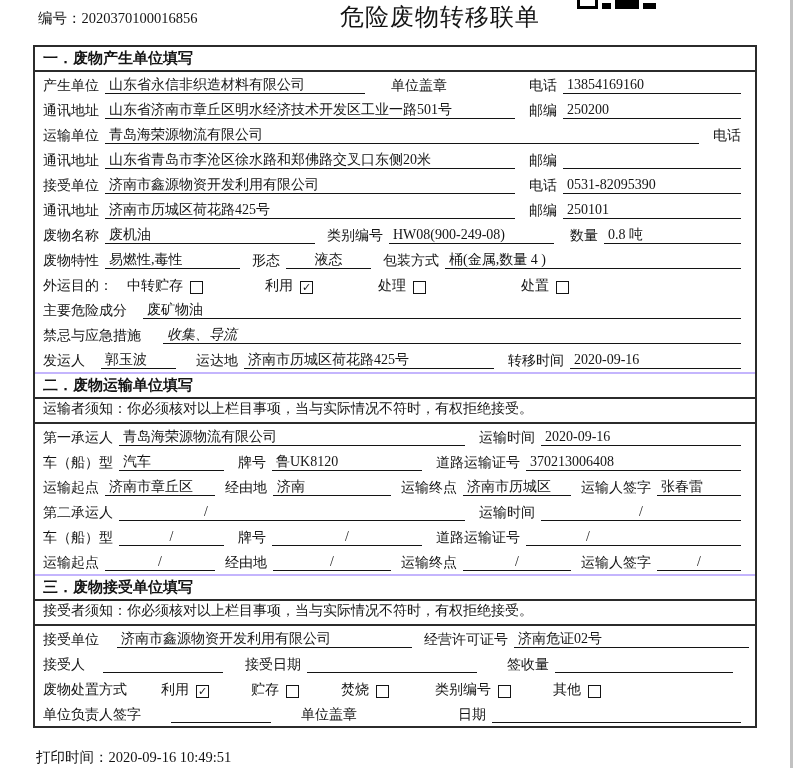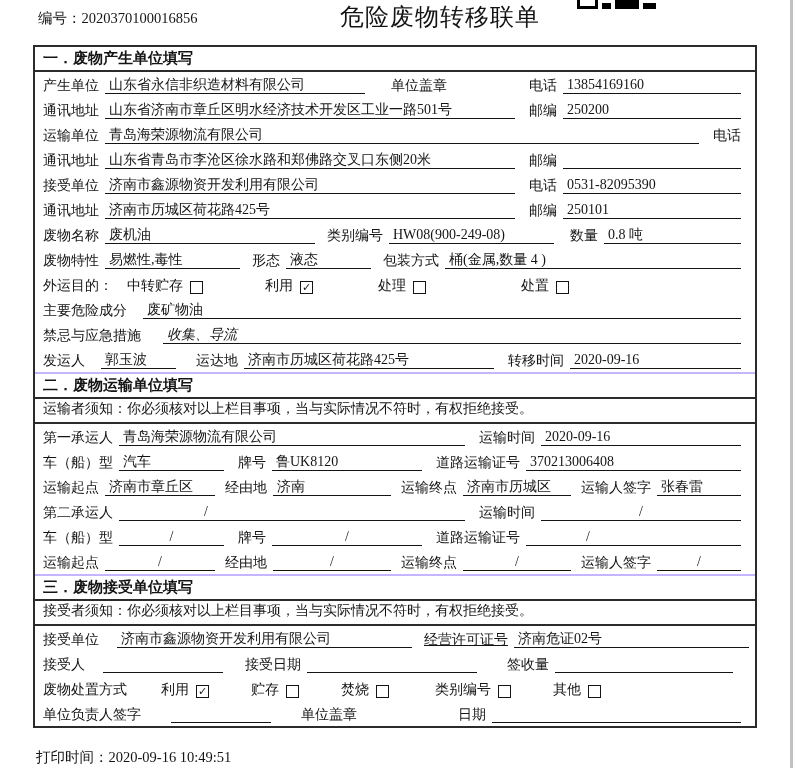--- a/index.html
+++ b/index.html
@@ -102,21 +102,21 @@
           <span class="val" style="min-width: 210px;">废机油</span>
           <span class="lbl" style="margin-left: 6px;">类别编号</span>
           <span class="val" style="min-width: 165px;">HW08(900-249-08)</span>
           <span class="lbl" style="margin-left: 10px;">数量</span>
           <span class="val" style="flex-grow: 1;">0.8 吨</span>
         </div>
         <div class="row">
           <span class="lbl">废物特性</span>
           <span class="val" style="min-width: 135px;">易燃性,毒性</span>
           <span class="lbl" style="margin-left: 6px;">形态</span>
-          <span class="val" style="min-width: 85px;">液态</span>
+          <span class="val" style="min-width: 85px; text-align: center;">液态</span>
           <span class="lbl" style="margin-left: 6px;">包装方式</span>
           <span class="val" style="flex-grow: 1;">桶(金属,数量 4 )</span>
         </div>
         <div class="row">
           <span class="lbl">外运目的：</span>
           <span class="chk" style="margin-left: 8px;">
             <span class="ctext">中转贮存</span>
             <span class="cbox"></span>
           </span>
           <span class="chk" style="margin-left: 62px;">
@@ -200,21 +200,21 @@
           <span class="lbl" style="margin-left: 4px;">运输人签字</span>
           <span class="val" style="flex-grow: 1; text-align: center;">/</span>
         </div>
       </section>
       <section class="sec">
         <div class="shead">三．废物接受单位填写</div>
         <div class="notice">接受者须知：你必须核对以上栏目事项，当与实际情况不符时，有权拒绝接受。</div>
         <div class="row">
           <span class="lbl">接受单位</span>
           <span class="val" style="min-width: 295px; margin-left: 12px;">济南市鑫源物资开发利用有限公司</span>
-          <span class="lbl" style="margin-left: 6px; text-decoration: underline;">经营许可证号</span>
+          <span class="lbl" style="margin-left: 6px;">经营许可证号</span>
           <span class="val" style="min-width: 235px;">济南危证02号</span>
         </div>
         <div class="row">
           <span class="lbl">接受人</span>
           <span class="val" style="min-width: 120px; margin-left: 12px;"></span>
           <span class="lbl" style="margin-left: 16px;">接受日期</span>
           <span class="val" style="min-width: 170px;"></span>
           <span class="lbl" style="margin-left: 24px;">签收量</span>
           <span class="val" style="flex-grow: 1; margin-right: 14px;"></span>
         </div>

